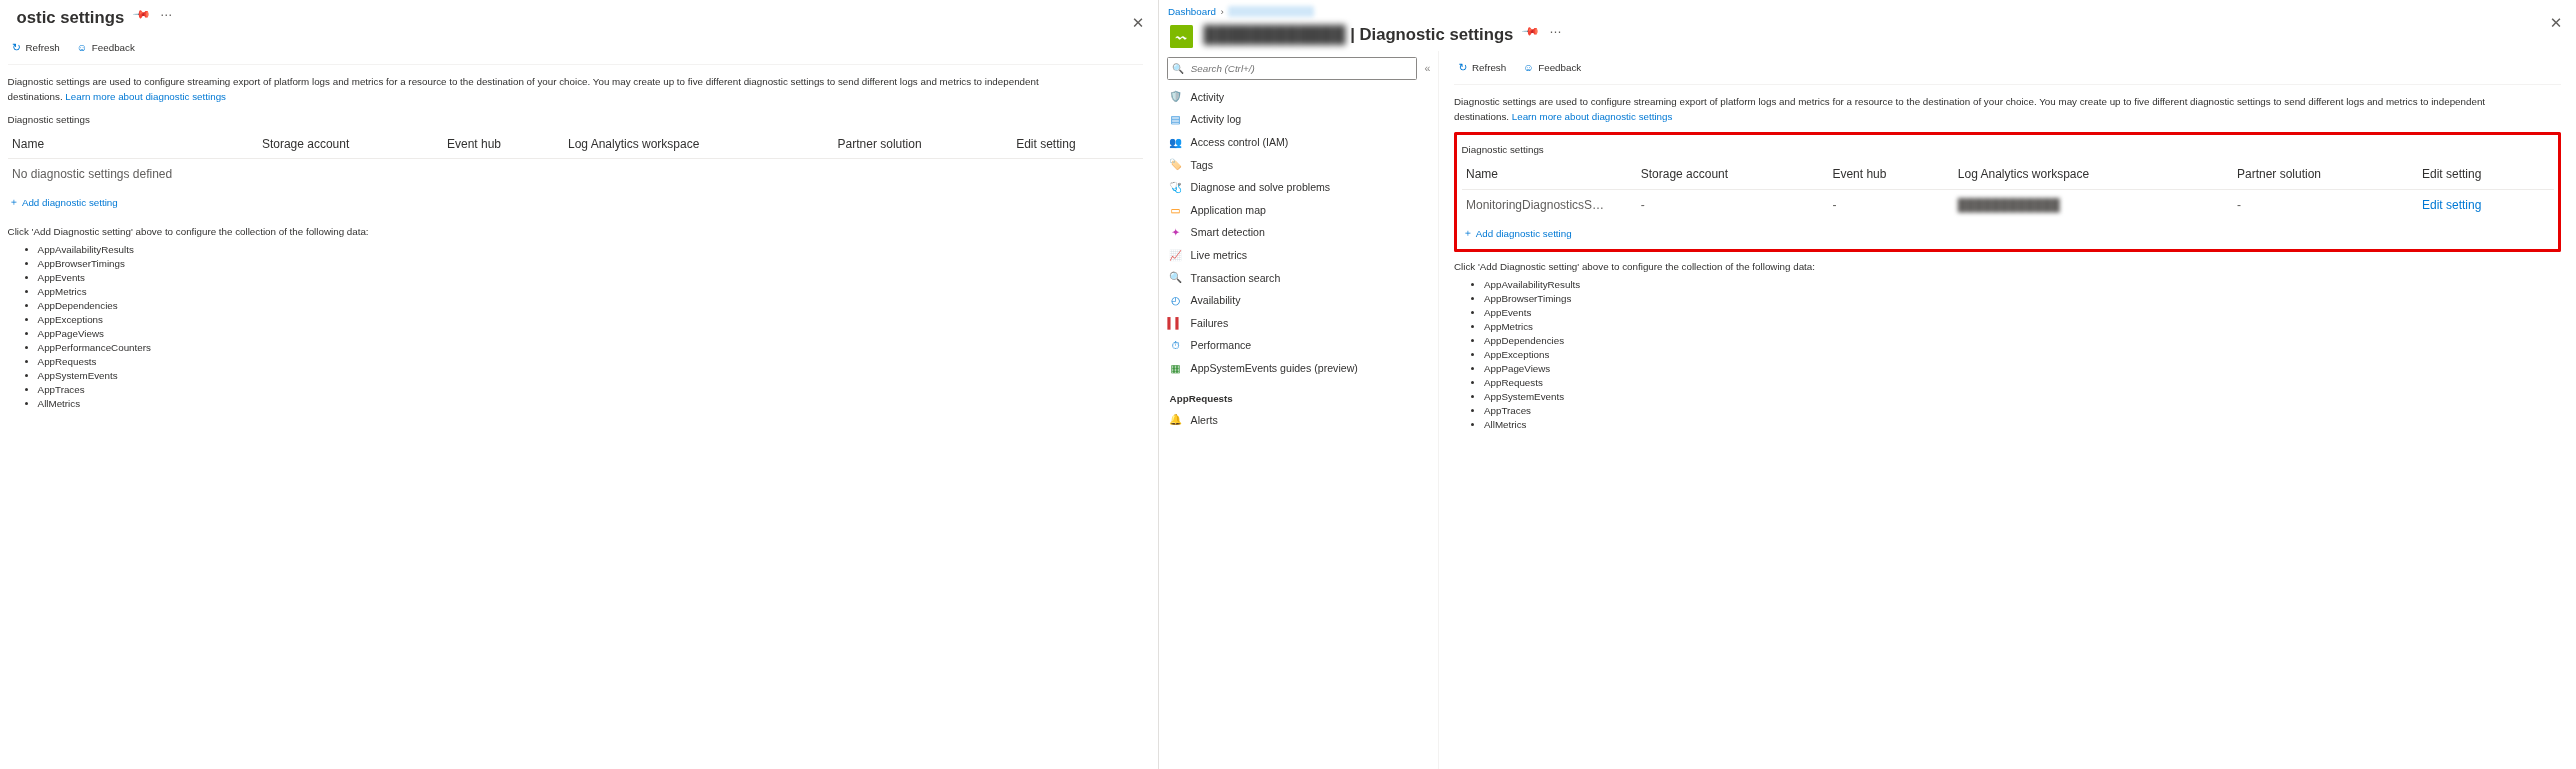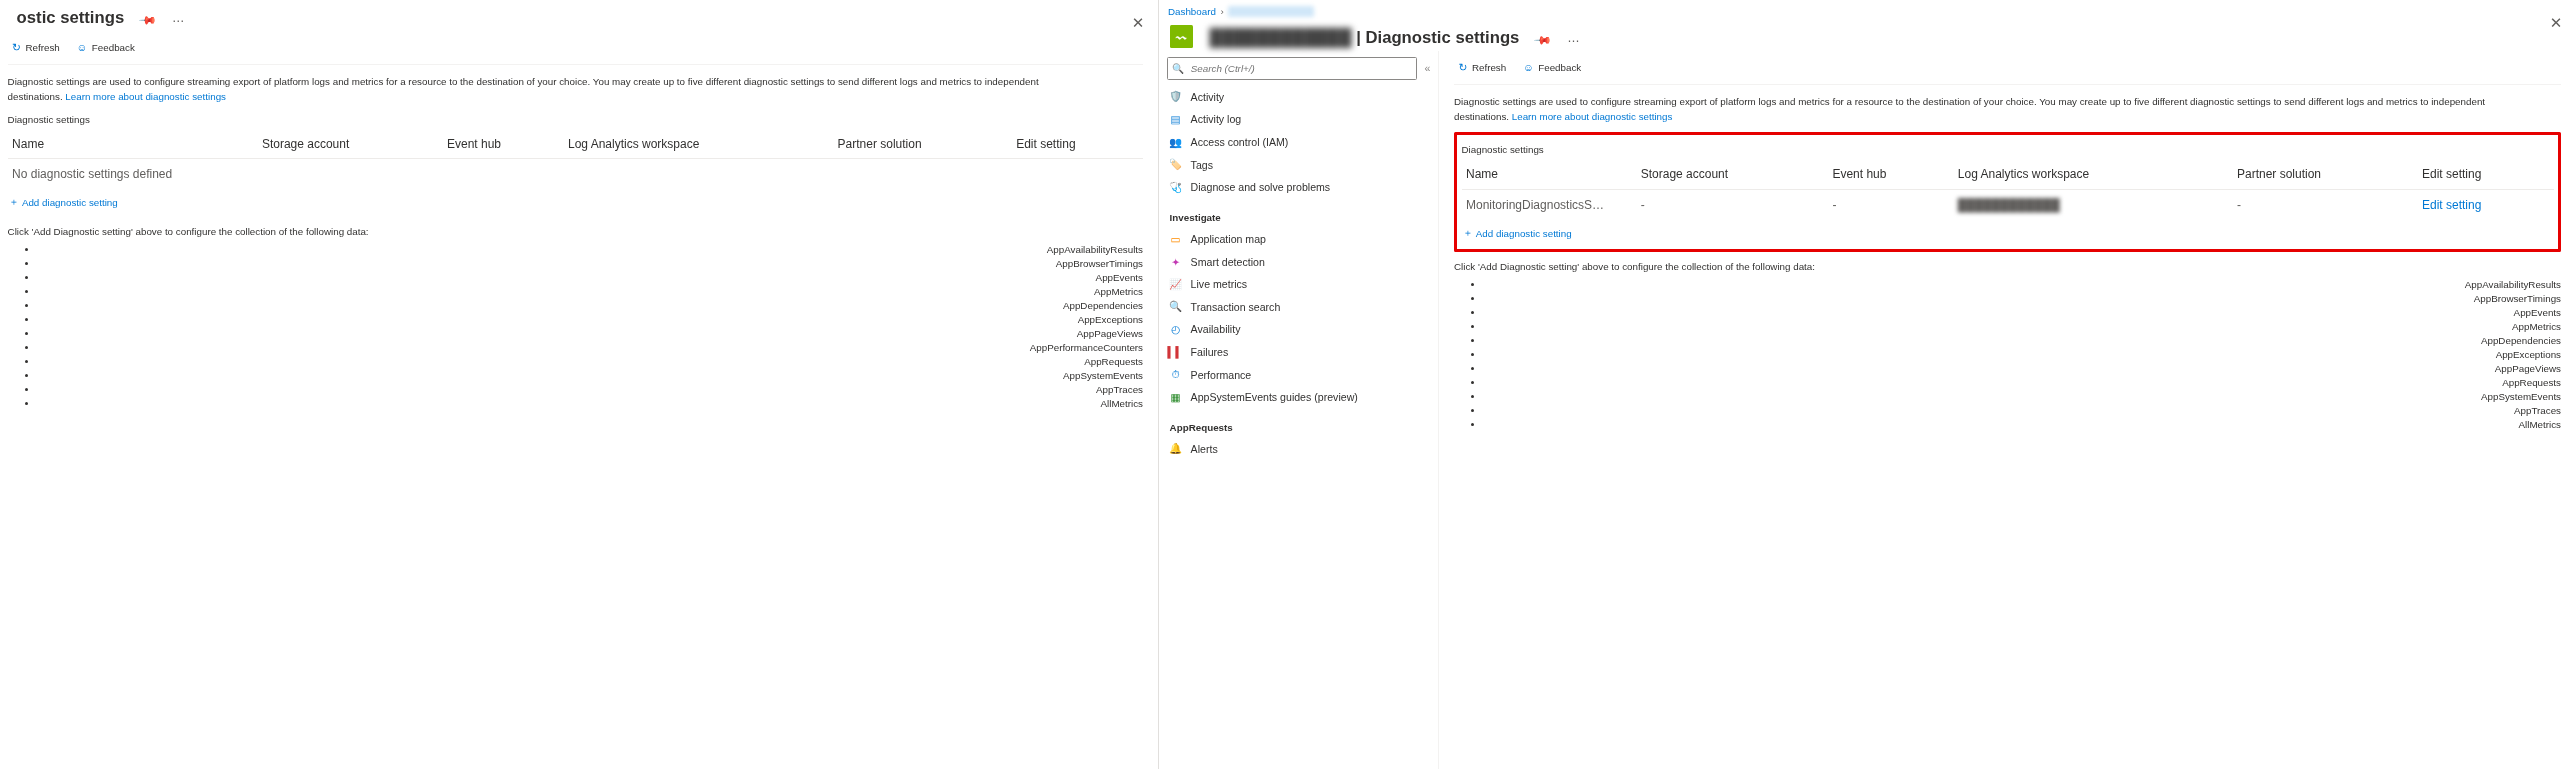--- a/index.html
+++ b/index.html
@@ -5,21 +5,21 @@
   html,body{margin:0;padding:0;font-family:"Segoe UI",Arial,sans-serif;font-size:9.8px;color:#323130;background:#fff;}
   *{box-sizing:border-box;}
   a{color:#0078d4;text-decoration:none;cursor:pointer;text-align:center;}
   .root{display:flex;width:2576px;height:769px;}
   .panel{position:relative;padding:0 15px 15px 7.6px;}
   .panelA{width:1159px;border-right:0.8px solid #e1dfdd;}
   .panelB{width:1417px;display:flex;flex-direction:column;}
   .breadcrumb{padding:6px 0 0 9px;font-size:9.8px;display:flex;align-items:center;gap:4.5px;}
   .breadcrumb .sep{color:#605e5c;}
   .blur{filter:blur(2.3px);background:#d0e7f8;color:transparent;border-radius:1.5px;padding:0 15px;}
-  .titlebar{display:flex;align-items:flex-end;padding:7.6px 9px 3px 9px;gap:17px;}
+  .titlebar{display:flex;align-items:flex-start;padding:7.6px 9px 3px 9px;gap:11px;}
   .titlebar h1{font-size:16.7px;font-weight:600;margin:0;white-space:nowrap;}
   .pin{font-size:11.4px;color:#605e5c;cursor:pointer;transform:rotate(45deg);}
   .dots{font-size:12px;color:#605e5c;cursor:pointer;letter-spacing:0.8px;}
   .close{position:absolute;right:13.6px;top:13.6px;font-size:15px;color:#605e5c;cursor:pointer;font-weight:100;}
   .subtitle{font-size:9px;color:#605e5c;padding:0 9px 4.5px 45px;}
   .panelB .subtitle{padding-left:45px;}
   .resicon{width:23px;height:23px;background:#7fba00;border-radius:1.5px;display:flex;align-items:center;justify-content:center;color:#fff;font-size:10.6px;}
   .panelBcols{display:flex;flex:1;min-height:0;}
   .sidebar{width:280px;border-right:0.8px solid #f3f2f1;display:flex;flex-direction:column;}
   .searchwrap{padding:6px 7.6px;display:flex;align-items:center;gap:7.6px;}
@@ -33,21 +33,21 @@
   .toolbar{display:flex;align-items:center;gap:16.7px;padding:10.6px 0 10.6px 4.5px;border-bottom:0.8px solid #f3f2f1;margin-bottom:10.6px;}
   .tbtn{display:flex;align-items:center;gap:4.5px;cursor:pointer;color:#323130;font-size:9.8px;}
   .tbtn .ticon{color:#0078d4;font-size:10.6px;}
   .desc{line-height:1.5;margin:0 0 9px 0;max-width:1060px;}
   .sectitle{font-size:9.8px;color:#323130;margin:6px 0 4.5px 0;}
   .tbl{width:100%;border-collapse:collapse;font-size:12px;}
   .tbl th{text-align:left;font-weight:400;color:#323130;padding:7.6px 4.5px;border-bottom:0.8px solid #edebe9;white-space:nowrap;}
   .tbl td{padding:7.6px 4.5px;color:#605e5c;}
   .addlink{display:inline-flex;align-items:center;gap:3px;color:#0078d4;padding:7.6px 1.5px;cursor:pointer;}
   .hint{margin:9px 0 6px 0;}
-  ul.datalist{margin:4px 0 0 0;padding-left:30px;text-align:right;}
+  ul.datalist{margin:4px 0 0 0;padding-left:30px;}
   ul.datalist li{padding:1.5px 0;}
   .redbox{border:3px solid #e60000;border-radius:1.5px;padding:3px 4.5px 1.5px 4.5px;margin-top:-1.5px;}
   .blurcell{filter:blur(2.3px);color:#6aa8e8;}
   .titleblur{filter:blur(3px);color:#444;}
 </style>
 </head>
 <body>
 
 <div class="root">
 
@@ -160,21 +160,20 @@
             </div>
             <div class="navitem">
               <span class="nicon" style="color: rgb(0, 120, 212);">🏷️</span>
               <span>Tags</span>
             </div>
             <div class="navitem">
               <span class="nicon" style="color: rgb(0, 120, 212);">🩺</span>
               <span>Diagnose and solve problems</span>
             </div>
           </div>
-        <div class="navhdr">Investigate</div>
         <div id="nav-inv">
             <div class="navitem">
               <span class="nicon" style="color: rgb(255, 140, 0);">▭</span>
               <span>Application map</span>
             </div>
             <div class="navitem">
               <span class="nicon" style="color: rgb(194, 57, 179);">✦</span>
               <span>Smart detection</span>
             </div>
             <div class="navitem">

